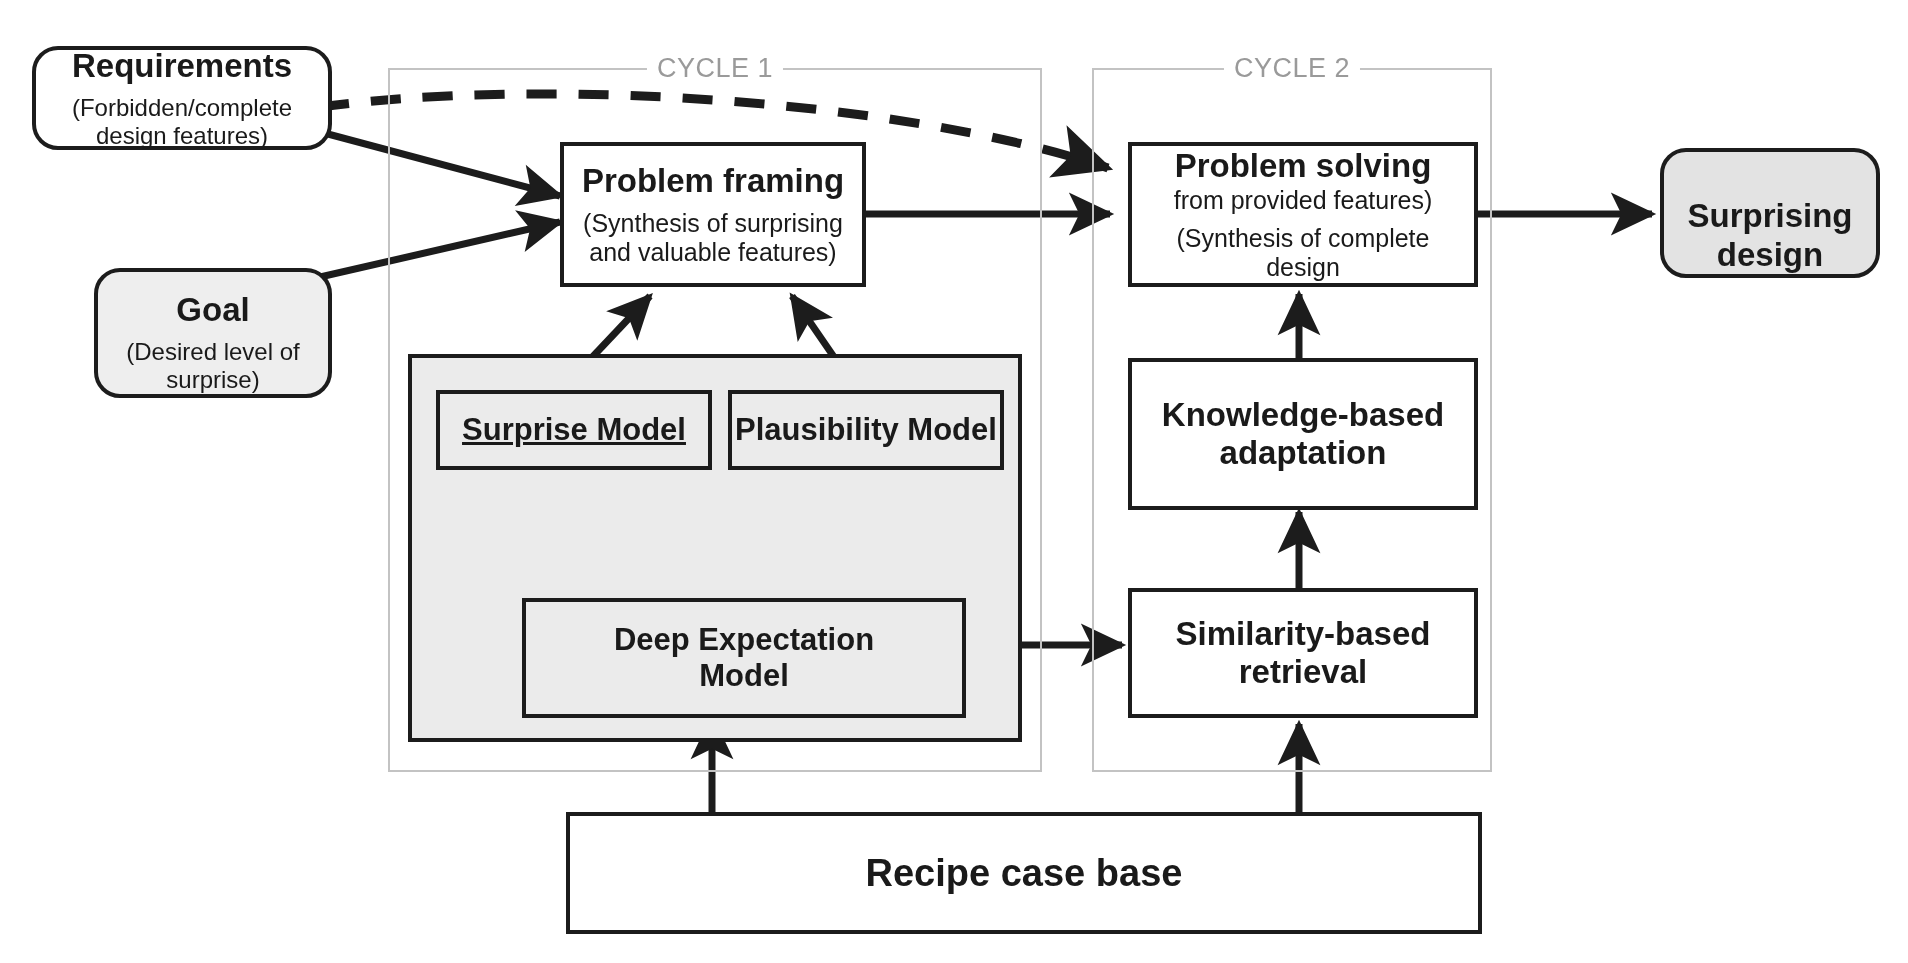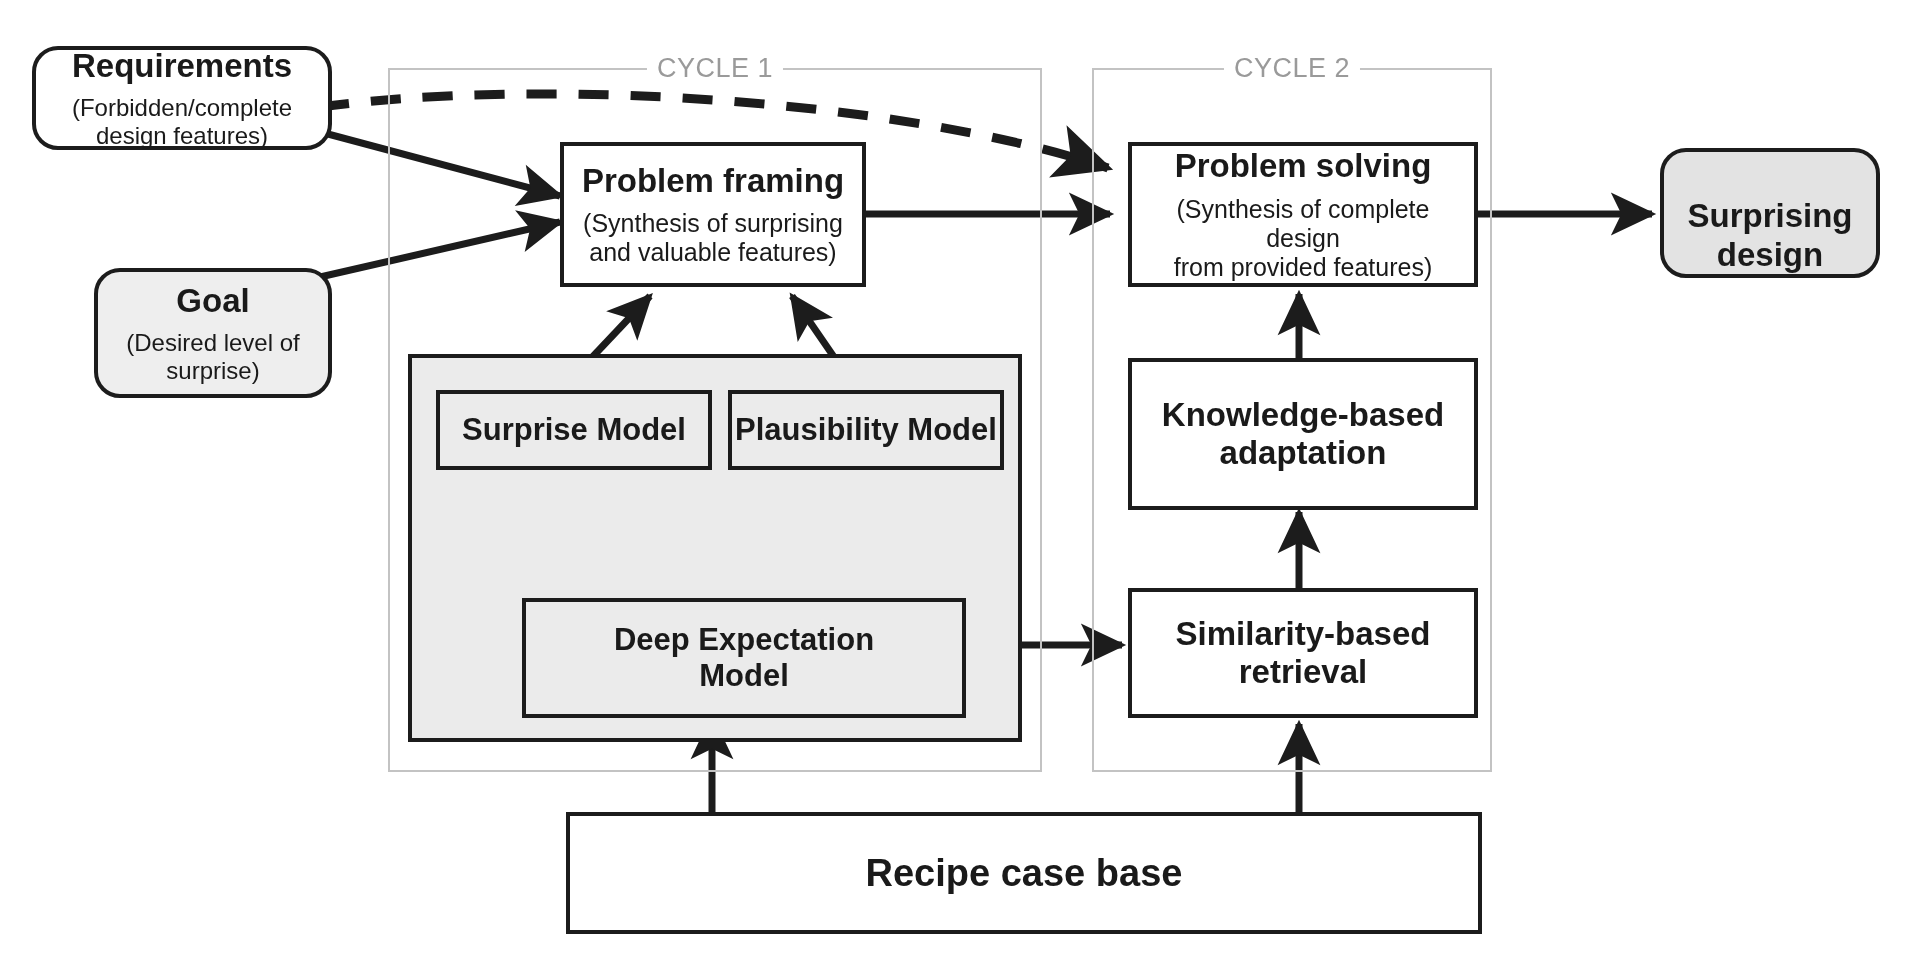--- a/index.html
+++ b/index.html
@@ -50,20 +50,21 @@
   .rounded {
     border: 4px solid #1c1c1c;
     border-radius: 26px;
     background: #ffffff;
   }
   .rounded.filled {
     background: #e3e3e3;
   }
   .rounded.filled-soft {
     background: #eeeeee;
+    justify-content: flex-end;
   }
 
   
   .rect {
     border: 4px solid #1c1c1c;
     background: #ffffff;
   }
   .rect.gray {
     background: #ebebeb;
   }
@@ -193,30 +194,30 @@
   </div>
 
   <div class="node rect" style="left:560px; top:142px; width:306px; height:145px; padding:16px 8px;">
     <div class="title t-33">Problem framing</div>
     <div class="sub sub-25 gap">(Synthesis of surprising</div>
     <div class="sub sub-25">and valuable features)</div>
   </div>
 
   <div class="node rect" style="left:1128px; top:142px; width:350px; height:145px; padding:0 8px;">
     <div class="title t-33">Problem solving</div>
+    <div class="sub sub-25">from provided features)</div>
     <div class="sub sub-25 gap">(Synthesis of complete design</div>
-    <div class="sub sub-25">from provided features)</div>
   </div>
 
   <div class="node rounded filled" style="left:1660px; top:148px; width:220px; height:130px; padding:0 10px;justify-content:flex-end;">
     <div class="title t-33">Surprising</div>
     <div class="title t-33">design</div>
   </div>
 
-  <div class="node rect gray" style="left:436px; top:390px; width:276px; height:80px;">
+  <div class="node rect gray" style="left:436px; top:390px; width:276px; height:80px;text-decoration:underline;">
     <div class="title t-31">Surprise Model</div>
   </div>
 
   <div class="node rect gray" style="left:728px; top:390px; width:276px; height:80px;">
     <div class="title t-31">Plausibility Model</div>
   </div>
 
   <div class="node rect gray" style="left:522px; top:598px; width:444px; height:120px;">
     <div class="title t-31">Deep Expectation</div>
     <div class="title t-31">Model</div>

